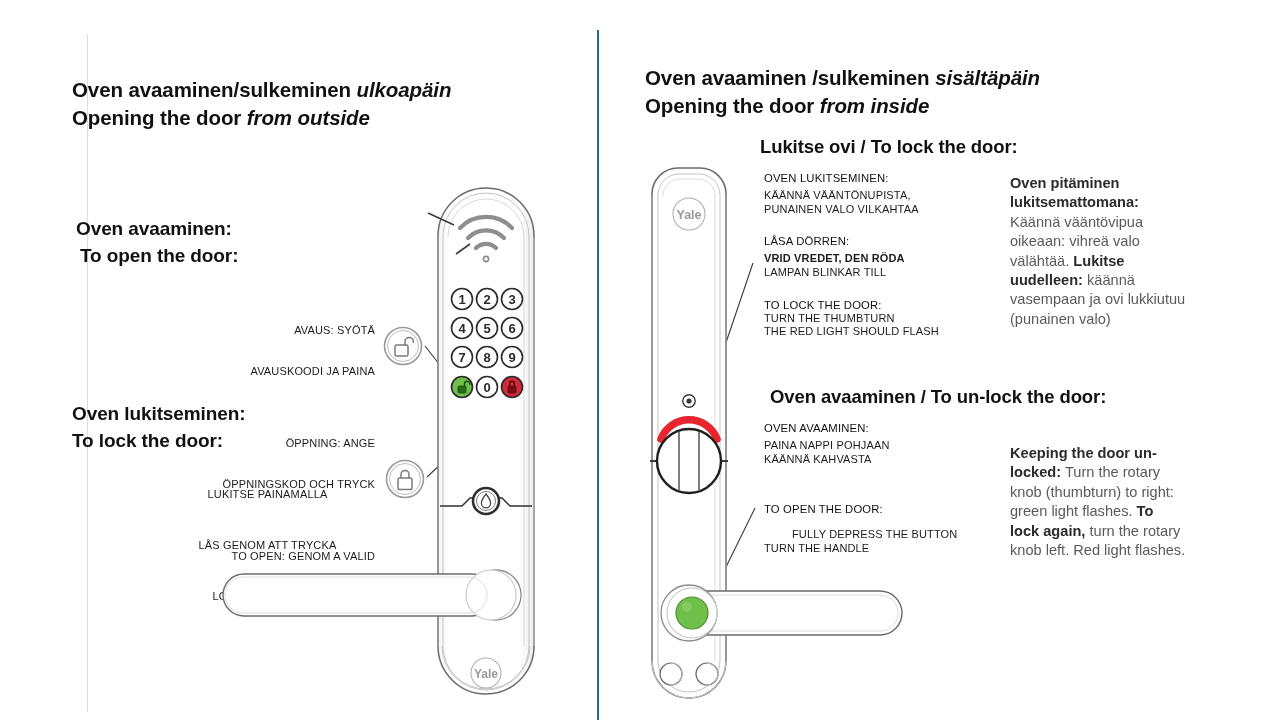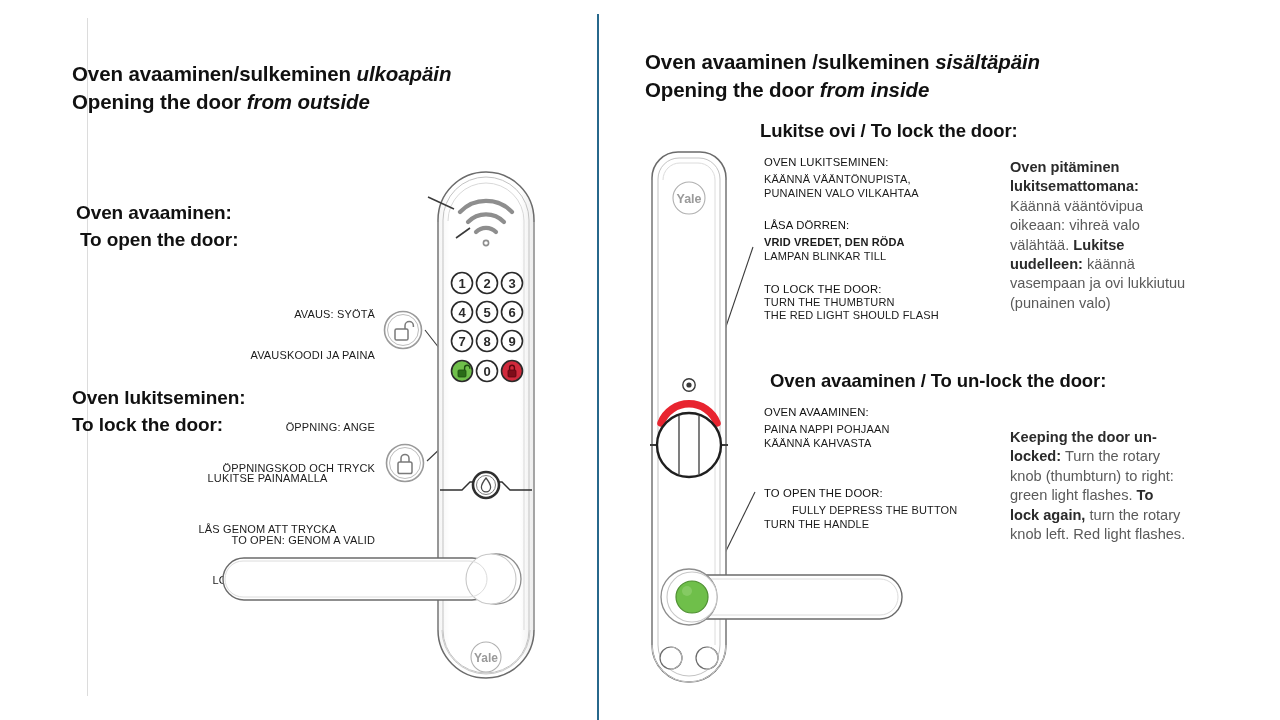--- a/index.html
+++ b/index.html
@@ -1,20 +1,20 @@
 <!DOCTYPE html>
 <html><head>
 <meta charset="utf-8">
 <style>
   html,body{margin:0;padding:0;}
   body{
     width:1280px;height:720px;background:#ffffff;overflow:hidden;position:relative;
     font-family:"Liberation Sans","DejaVu Sans",sans-serif;color:#111;
   }
-  .stage{position:absolute;left:0;top:0;width:1280px;height:648px;}
+  .stage{position:absolute;left:0;top:16px;width:1280px;height:648px;}
   .abs{position:absolute;}
 
   
   .vline-gray{left:87px;top:18px;width:1px;height:678px;background:#dcdcdc;}
   .vline-blue{left:597px;top:14px;width:2.4px;height:706px;background:#27688c;}
 
   
   .h-main{font-size:20.5px;font-weight:bold;line-height:1.36;letter-spacing:-0.1px;white-space:pre;}
   .h-main i{font-style:italic;font-weight:bold;}
   .h-sub{font-size:19px;font-weight:bold;line-height:1.4;white-space:pre;letter-spacing:-0.1px;}
@@ -232,21 +232,21 @@
   <div class="abs" style="left:764px;top:405px;width:200px;">
     <div class="caps-blk">
       <div class="caps-ttl">OVEN AVAAMINEN:</div>
       <div class="caps" style="margin-top:4px;">PAINA NAPPI POHJAAN</div>
       <div class="caps">KÄÄNNÄ KAHVASTA</div>
     </div>
     <div style="height:18px;"></div>
     <div style="height:18px;"></div>
     <div class="caps-blk">
       <div class="caps-ttl">TO OPEN THE DOOR:</div>
-      <div class="caps" style="margin-top:4px;padding-left:28px;">FULLY DEPRESS THE BUTTON</div>
+      <div class="caps" style="margin-top:12px;padding-left:28px;">FULLY DEPRESS THE BUTTON</div>
       <div class="caps">TURN THE HANDLE</div>
     </div>
   </div>
 
   <div class="abs body-txt" style="left:1010px;top:158px;">
     <b>Oven pitäminen lukitsemattomana:</b>
     <span>Käännä vääntövipua oikeaan: vihreä valo välähtää.</span>
     <b>Lukitse uudelleen:</b>
     <span>käännä vasempaan ja ovi lukkiutuu (punainen valo)</span>
   </div>

